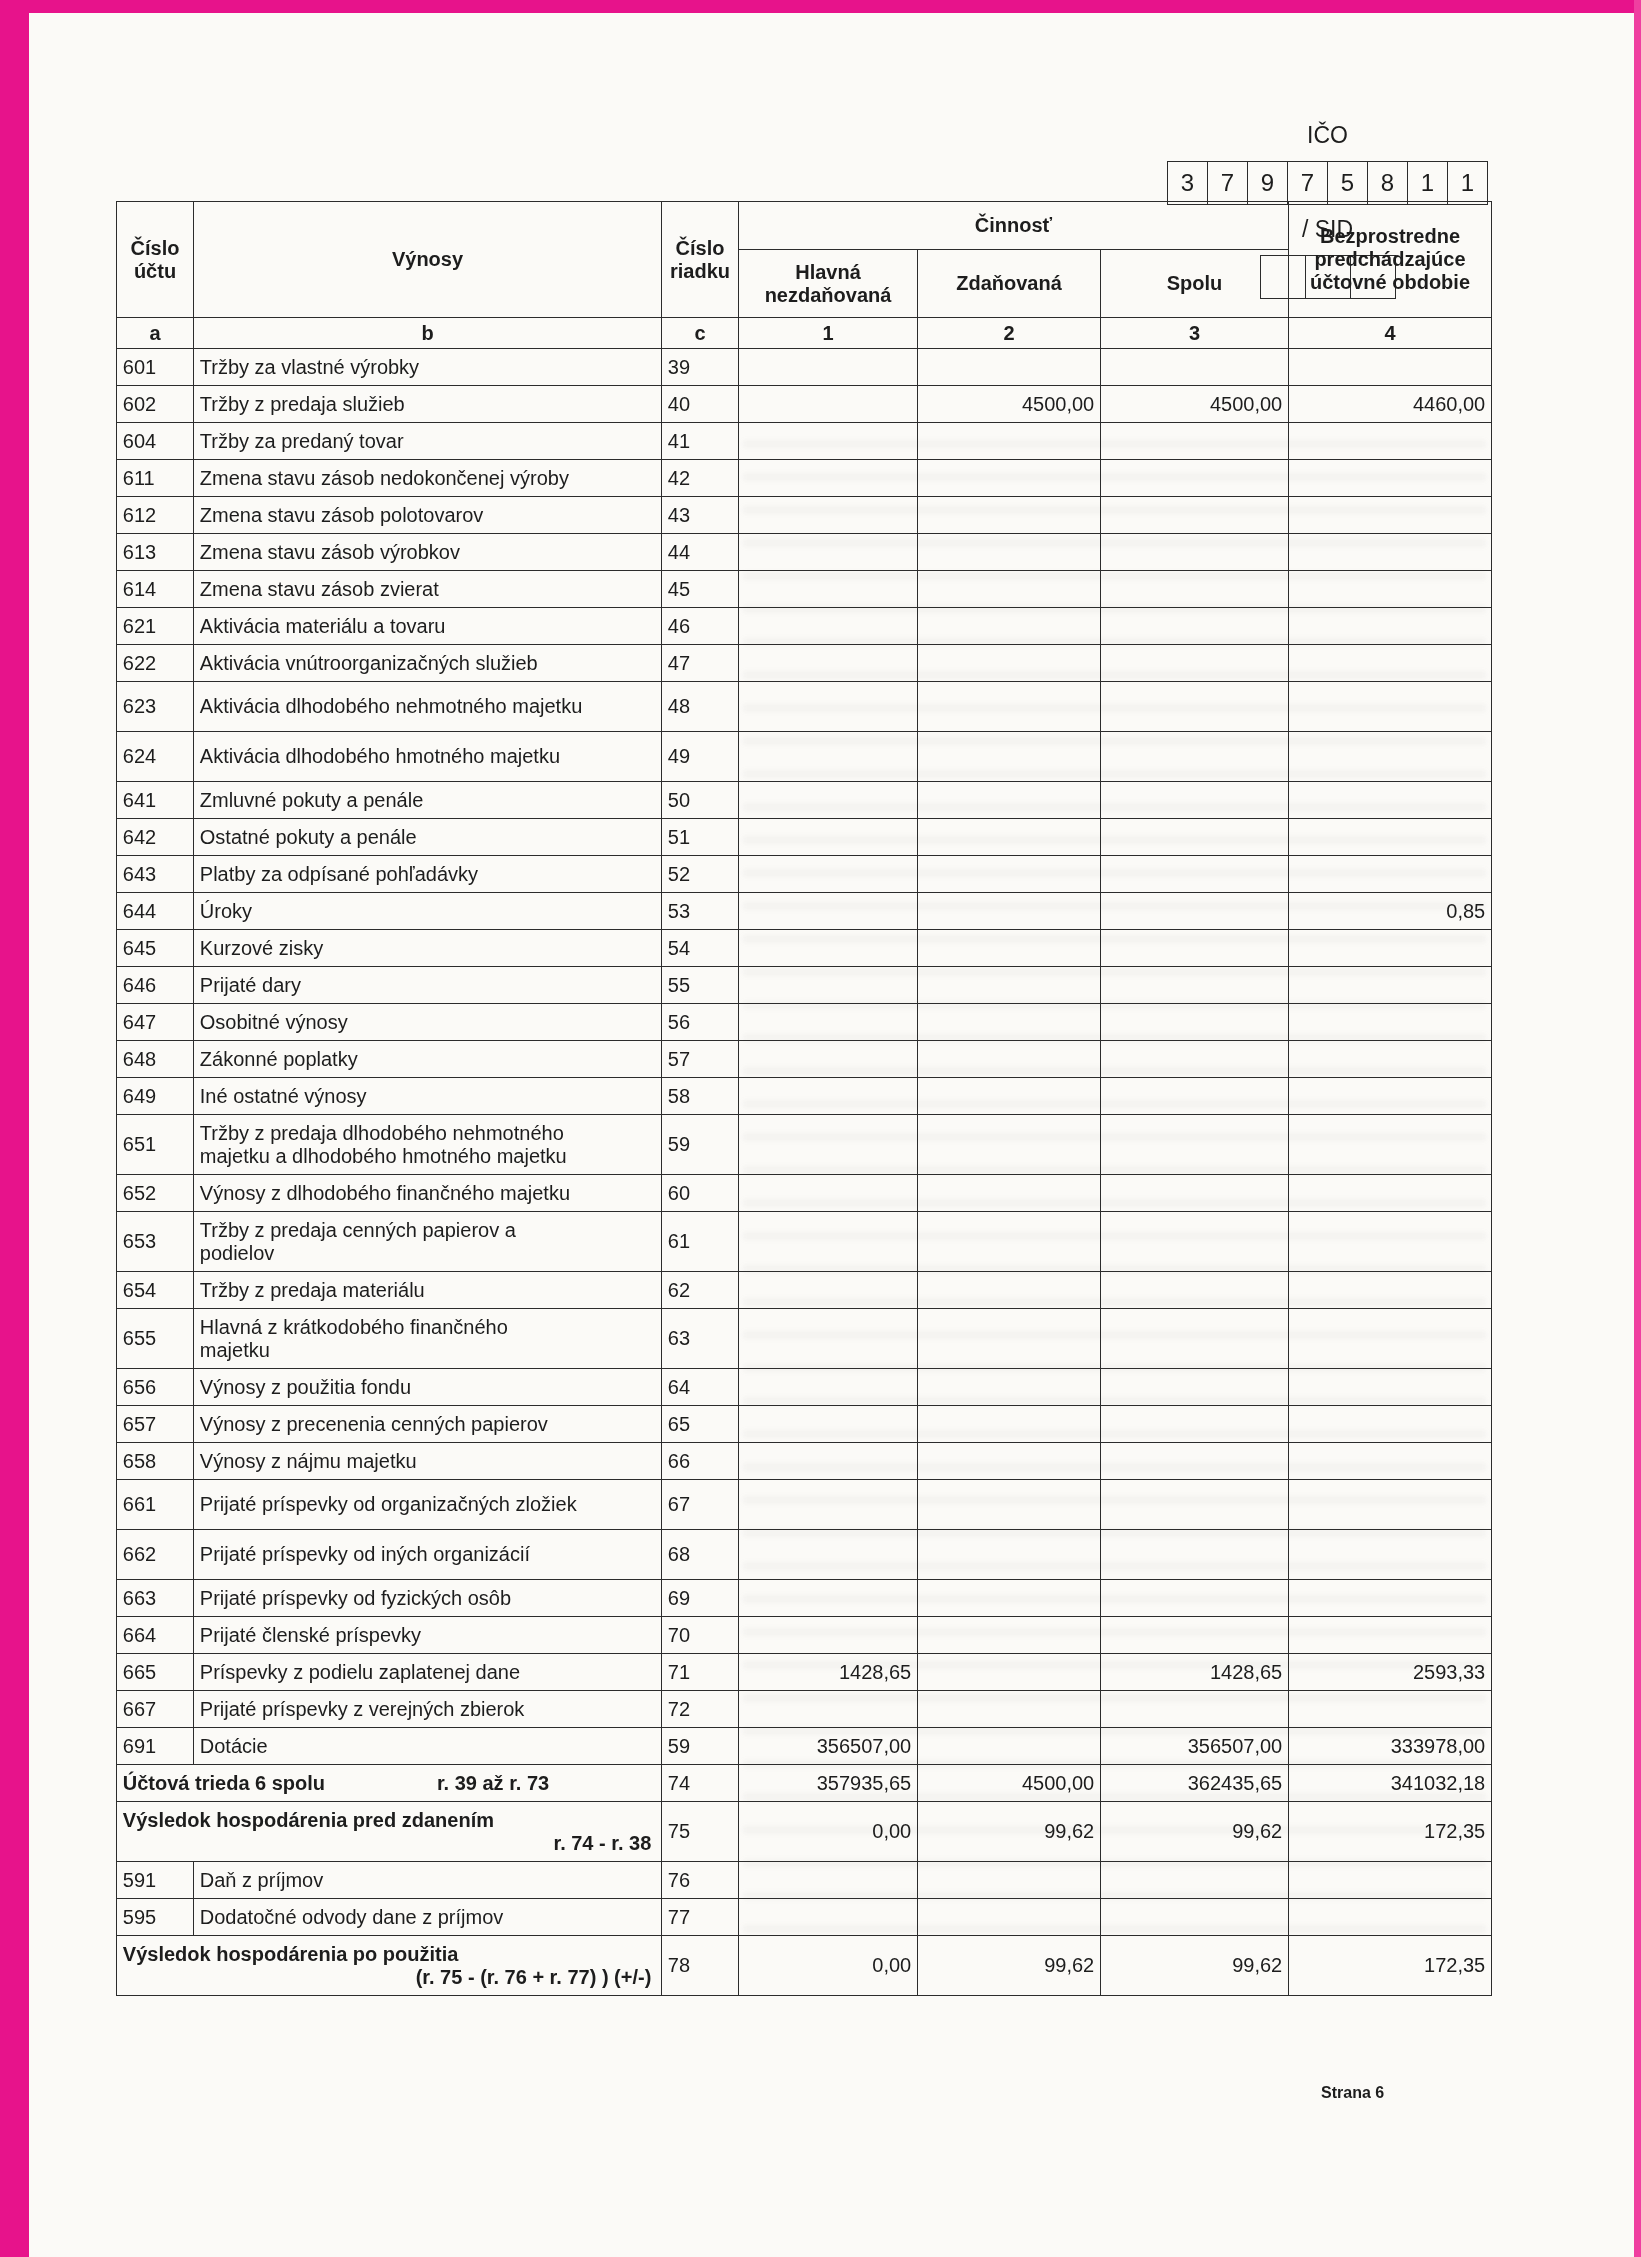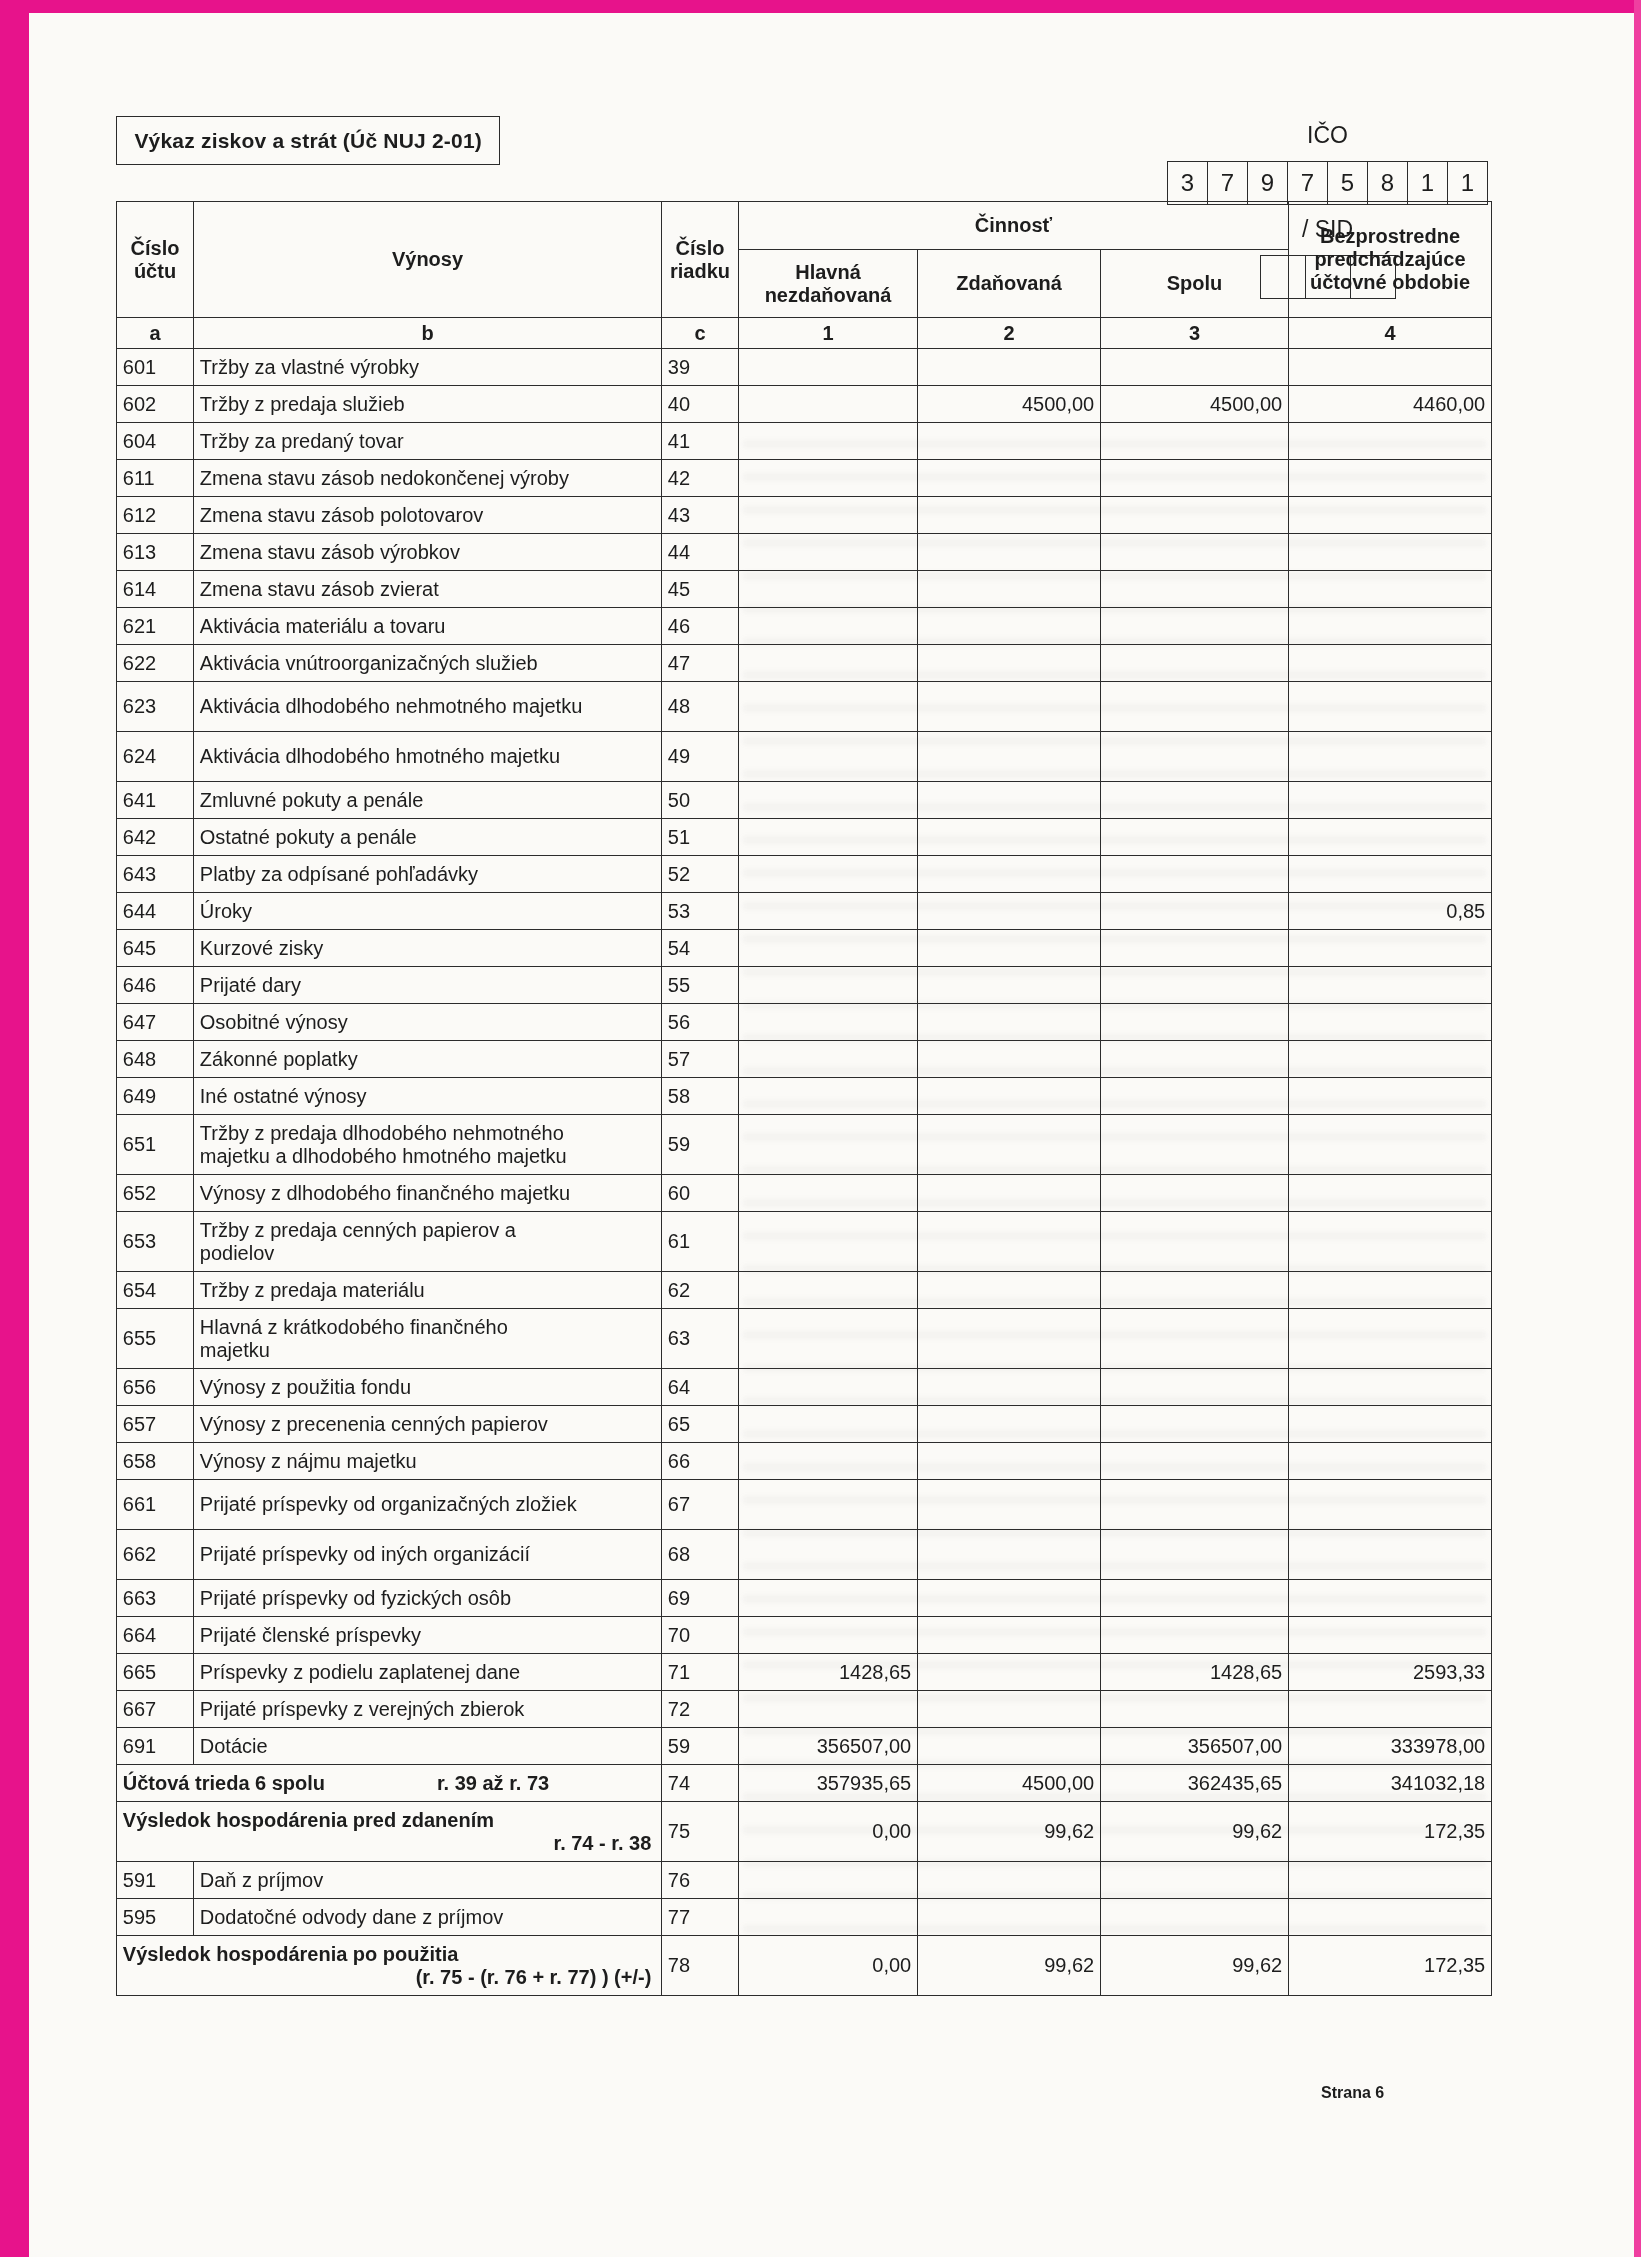--- a/index.html
+++ b/index.html
@@ -86,21 +86,20 @@
 </head>
 <body>
 
 <div class="page">
 
   <div class="edge-left"></div>
   <div class="edge-top"></div>
   <div class="edge-right"></div>
   <div class="bleed"></div>
 
-  <div class="form-title-box">Výkaz ziskov a strát (Úč  NUJ 2-01)</div>
 
   <div class="ico-wrap">
     <span class="ico-label">IČO</span>
     <div class="cells ico-cells">
         <div class="cell">3</div>
         <div class="cell">7</div>
         <div class="cell">9</div>
         <div class="cell">7</div>
         <div class="cell">5</div>
         <div class="cell">8</div>

